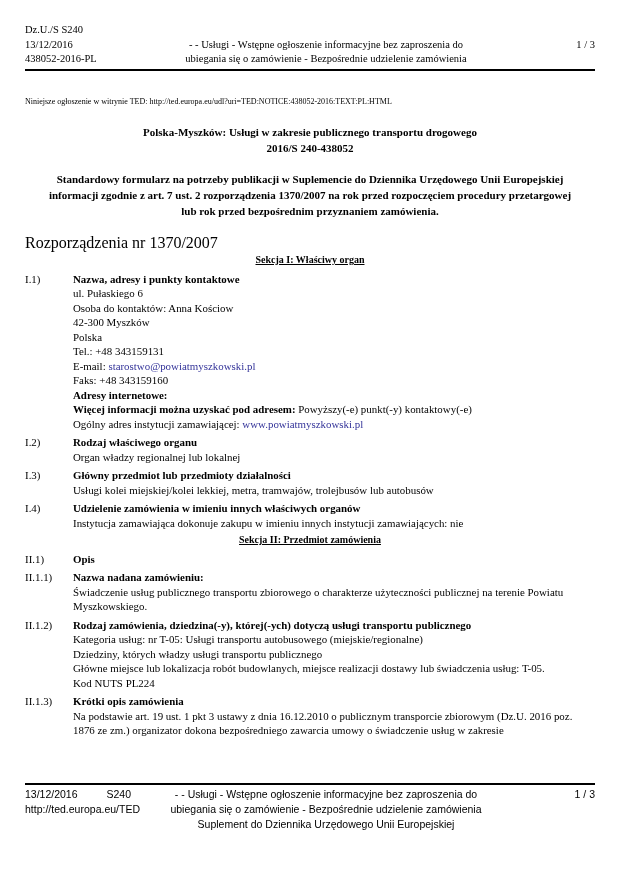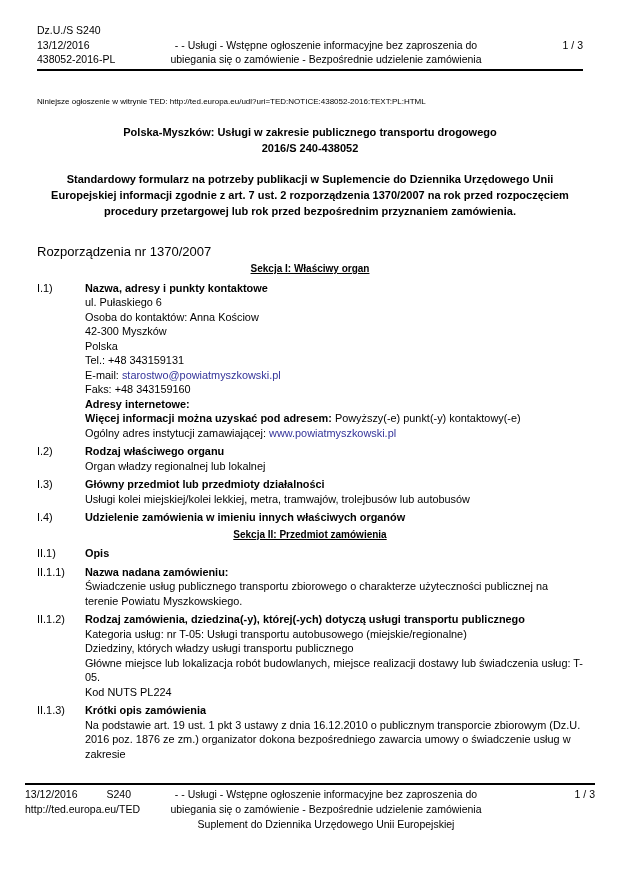--- a/index.html
+++ b/index.html
@@ -5,21 +5,21 @@
   html, body { margin: 0; padding: 0; background: #ffffff; }
   .page {
     position: relative;
     width: 620px;
     height: 880px;
     background: #ffffff;
     font-family: "Liberation Sans", sans-serif;
     color: #000000;
     overflow: hidden;
   }
-  .inner { padding: 0 37px; }
+  .inner { padding: 0 25px; font-family: Liberation Serif, serif; }
 
   
   .hdr-grid {
     display: grid;
     grid-template-columns: 120px 1fr 88px;
     padding-top: 23px;
     font-size: 10.5px;
     line-height: 14.5px;
   }
   .hdr-left div { white-space: nowrap; }
@@ -30,21 +30,21 @@
   
   .ted-url { text-align: left; font-size: 8px; margin-top: 26px; }
   .doc-title { text-align: center; font-weight: bold; font-size: 11px; line-height: 16px; margin-top: 18px; }
   .doc-subtitle { text-align: center; font-weight: bold; font-size: 11px; line-height: 16px; margin-top: 10px; }
   .form-note {
     text-align: center; font-weight: bold; font-size: 11px; line-height: 16px;
     margin: 15px auto 0 auto; max-width: 535px;
   }
 
   
-  .intro-line { font-size: 13px; line-height: 14.5px; margin-top: 26px; }
+  .intro-line { font-size: 16px; line-height: 14.5px; margin-top: 17px; }
   .section-heading {
     font-size: 10px; line-height: 14.5px; font-weight: bold;
     text-decoration: underline; margin-top: 3px; text-align: center;
   }
   .item { display: grid; grid-template-columns: 48px 1fr; margin-top: 4px; }
   .item-num { font-size: 10.9px; line-height: 14.5px; }
   .item-title { font-size: 10.9px; line-height: 14.5px; font-weight: bold; }
   .item-line { font-size: 10.9px; line-height: 14.5px; }
   .bold { font-weight: bold; }
   .doc-link { color: #333399; text-decoration: none; cursor: pointer; }
@@ -125,20 +125,21 @@
           <div class="item-num">I.3)</div>
           <div class="item-content">
             <div class="item-title">Główny przedmiot lub przedmioty działalności</div>
             <div class="item-line"><span class="">Usługi kolei miejskiej/kolei lekkiej, metra, tramwajów, trolejbusów lub autobusów</span></div>
           </div>
         </div>
         <div class="item">
           <div class="item-num">I.4)</div>
           <div class="item-content">
             <div class="item-title">Udzielenie zamówienia w imieniu innych właściwych organów</div>
+            <div class="item-line"><span class="">Instytucja zamawiająca dokonuje zakupu w imieniu innych instytucji zamawiających: nie</span></div>
           </div>
         </div>
         <div class="section-heading">Sekcja II: Przedmiot zamówienia</div>
         <div class="item">
           <div class="item-num">II.1)</div>
           <div class="item-content">
             <div class="item-title">Opis</div>
           </div>
         </div>
         <div class="item">

